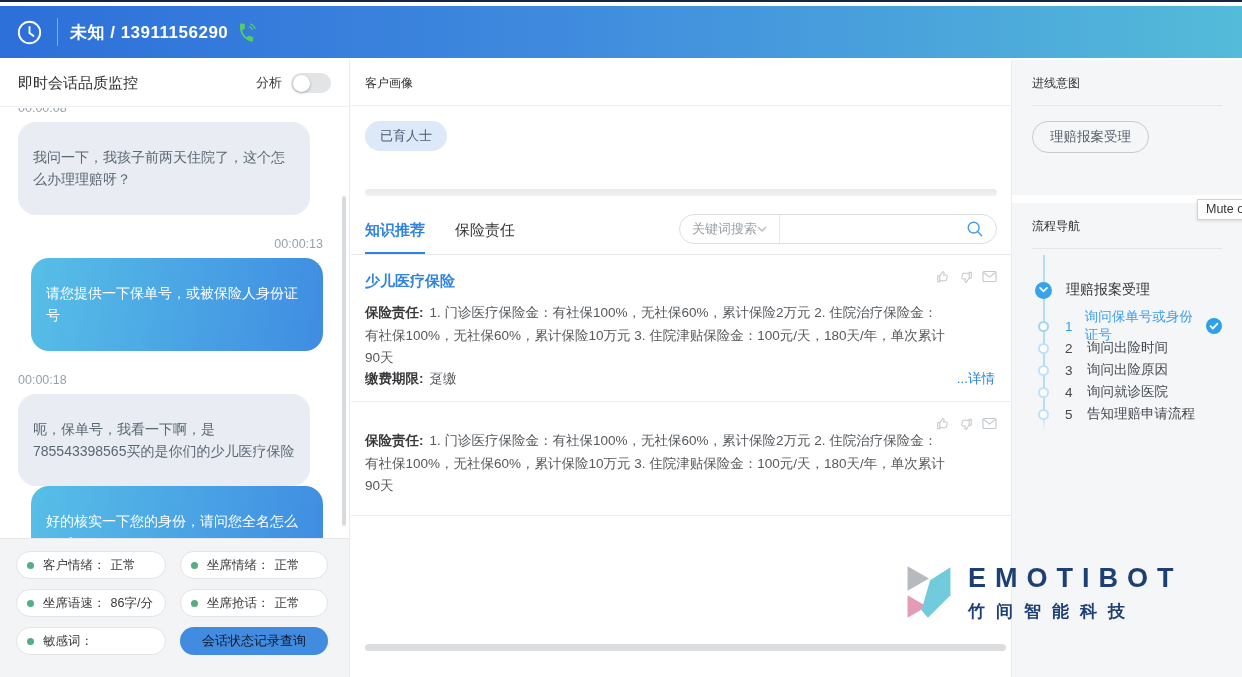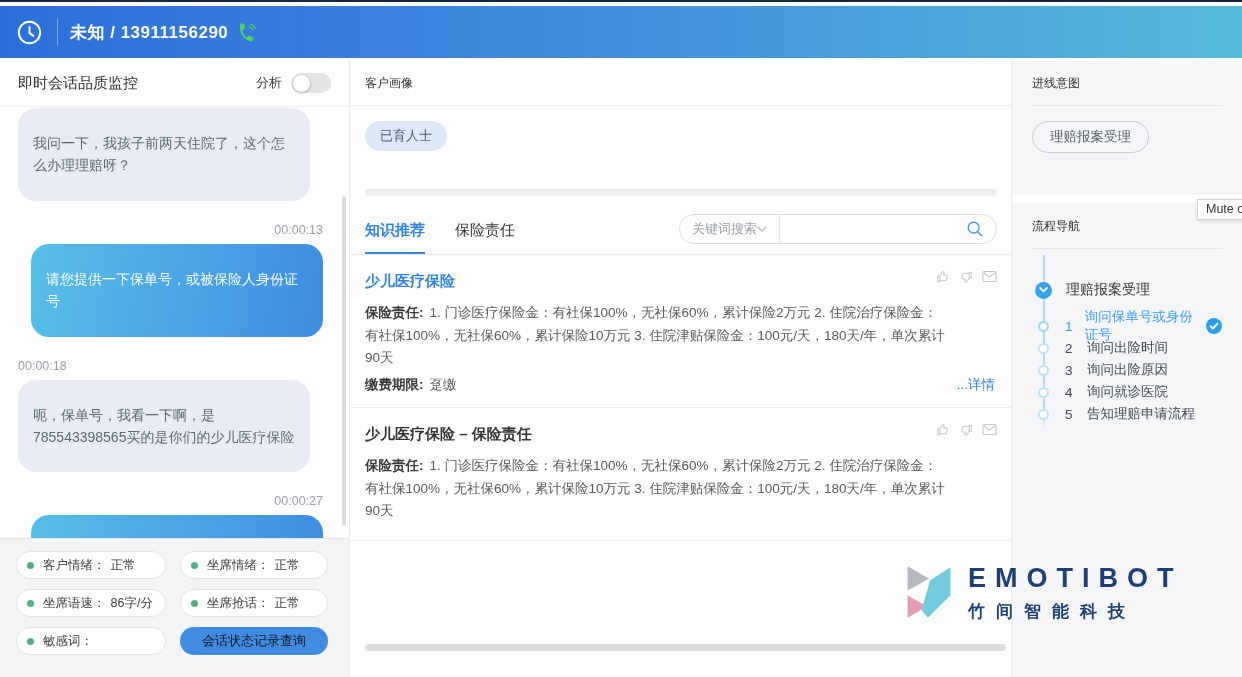--- a/index.html
+++ b/index.html
@@ -63,21 +63,21 @@
 
   .kcard { position:relative; padding:17px 14px 13px; }
   .kcard.bordered { border-bottom:1px solid #ededee; }
   .kcard-title { font-size:15px; font-weight:bold; }
   .kcard-title.link { color:#3083df; cursor:pointer; }
   .kcard-title.plain { color:#333; }
   .kcard-icons { position:absolute; right:14px; top:15px; display:flex; gap:9px; }
   .kcard-icons .ic { cursor:pointer; display:flex; }
   .kcard-body { margin-top:11px; width:580px; font-size:13.5px; color:#55585c; line-height:1.68; }
   .fld-label { font-weight:bold; color:#38393b; margin-right:6px; }
-  .kcard-line2 { margin-top:6px; font-size:13.5px; color:#55585c; }
+  .kcard-line2 { margin-top:0; font-size:13.5px; color:#55585c; }
   .more-link { position:absolute; right:16px; bottom:13px; color:#3083df; font-size:13.5px; cursor:pointer; }
   .card-end-divider { border-bottom:1px solid #ededee; margin-top:4px; }
   .h-scrollbar { position:absolute; left:14px; right:5px; bottom:26px; height:7px; border-radius:4px; background:#dcdddf; cursor:grab; }
 
   
   .right-panel { position:absolute; top:60px; left:1011px; right:0; bottom:0; background:#fff; border-left:1px solid #ebecee; }
   .rp-sec1 { height:135px; background:#f5f6f8; padding:0 20px; }
   .rp-sec1 .sec-head, .rp-sec2 .sec-head { padding:0; border-bottom:1px solid #e5e6e8; }
   .rp-gap { height:8px; background:#fff; }
   .rp-sec2 { position:absolute; top:143px; left:0; right:0; bottom:0; background:#f5f6f8; padding:0 20px; }
@@ -131,35 +131,35 @@
   <div class="left-panel">
     <div class="lp-header">
       <span class="lp-title">即时会话品质监控</span>
       <span class="analyze-label">分析</span>
       <span class="toggle">
           <span class="knob"></span>
         </span>
     </div>
 
     <div class="chat">
+      <div class="ts clipped">00:00:08</div>
       <div class="msg-row">
         <span class="bubble customer">我问一下，我孩子前两天住院了，这个怎么办理理赔呀？</span>
       </div>
 
       <div class="ts right">00:00:13</div>
       <div class="msg-row right">
         <span class="bubble agent">请您提供一下保单号，或被保险人身份证号</span>
       </div>
 
       <div class="ts">00:00:18</div>
       <div class="msg-row">
         <span class="bubble customer">呃，保单号，我看一下啊，是785543398565买的是你们的少儿医疗保险</span>
       </div>
 
-      <div class="ts right">00:00:27</div>
       <div class="msg-row right">
         <span class="bubble agent">好的核实一下您的身份，请问您全名怎么称呼？</span>
       </div>
 
       <div class="ts">00:00:33</div>
 
     </div>
     <div class="v-scrollbar"></div>
 
     <div class="lp-bottom">
@@ -244,21 +244,20 @@
       <div class="kcard-body">
         <span class="fld-label">保险责任:</span><span>1. 门诊医疗保险金：有社保100%，无社保60%，累计保险2万元  2. 住院治疗保险金：有社保100%，无社保60%，累计保险10万元  3. 住院津贴保险金：100元/天，180天/年，单次累计90天</span>
       </div>
       <div class="kcard-line2">
         <span class="fld-label">缴费期限:</span><span>趸缴</span>
       </div>
       <span class="more-link">...详情</span>
     </div>
 
     <div class="kcard">
-      <div class="kcard-title plain">少儿医疗保险 – 保险责任</div>
       <div class="kcard-icons">
         <span class="ic">
           <svg width="14" height="14" viewBox="0 0 24 24" fill="none" stroke="#c3c7cb" stroke-width="1.8" stroke-linejoin="round">
               <path d="M3 10h3.5v10H3zM6.5 18.5h9.2c1 0 1.9-.7 2.1-1.7l1.4-5.6A2 2 0 0 0 17.3 8.7H13l.9-3.6a1.7 1.7 0 0 0-3.2-1.1L6.5 10"></path>
             </svg>
         </span>
         <span class="ic">
           <svg width="14" height="14" viewBox="0 0 24 24" fill="none" stroke="#c3c7cb" stroke-width="1.8" stroke-linejoin="round" transform="rotate(180)">
               <path d="M3 10h3.5v10H3zM6.5 18.5h9.2c1 0 1.9-.7 2.1-1.7l1.4-5.6A2 2 0 0 0 17.3 8.7H13l.9-3.6a1.7 1.7 0 0 0-3.2-1.1L6.5 10"></path>
             </svg>

